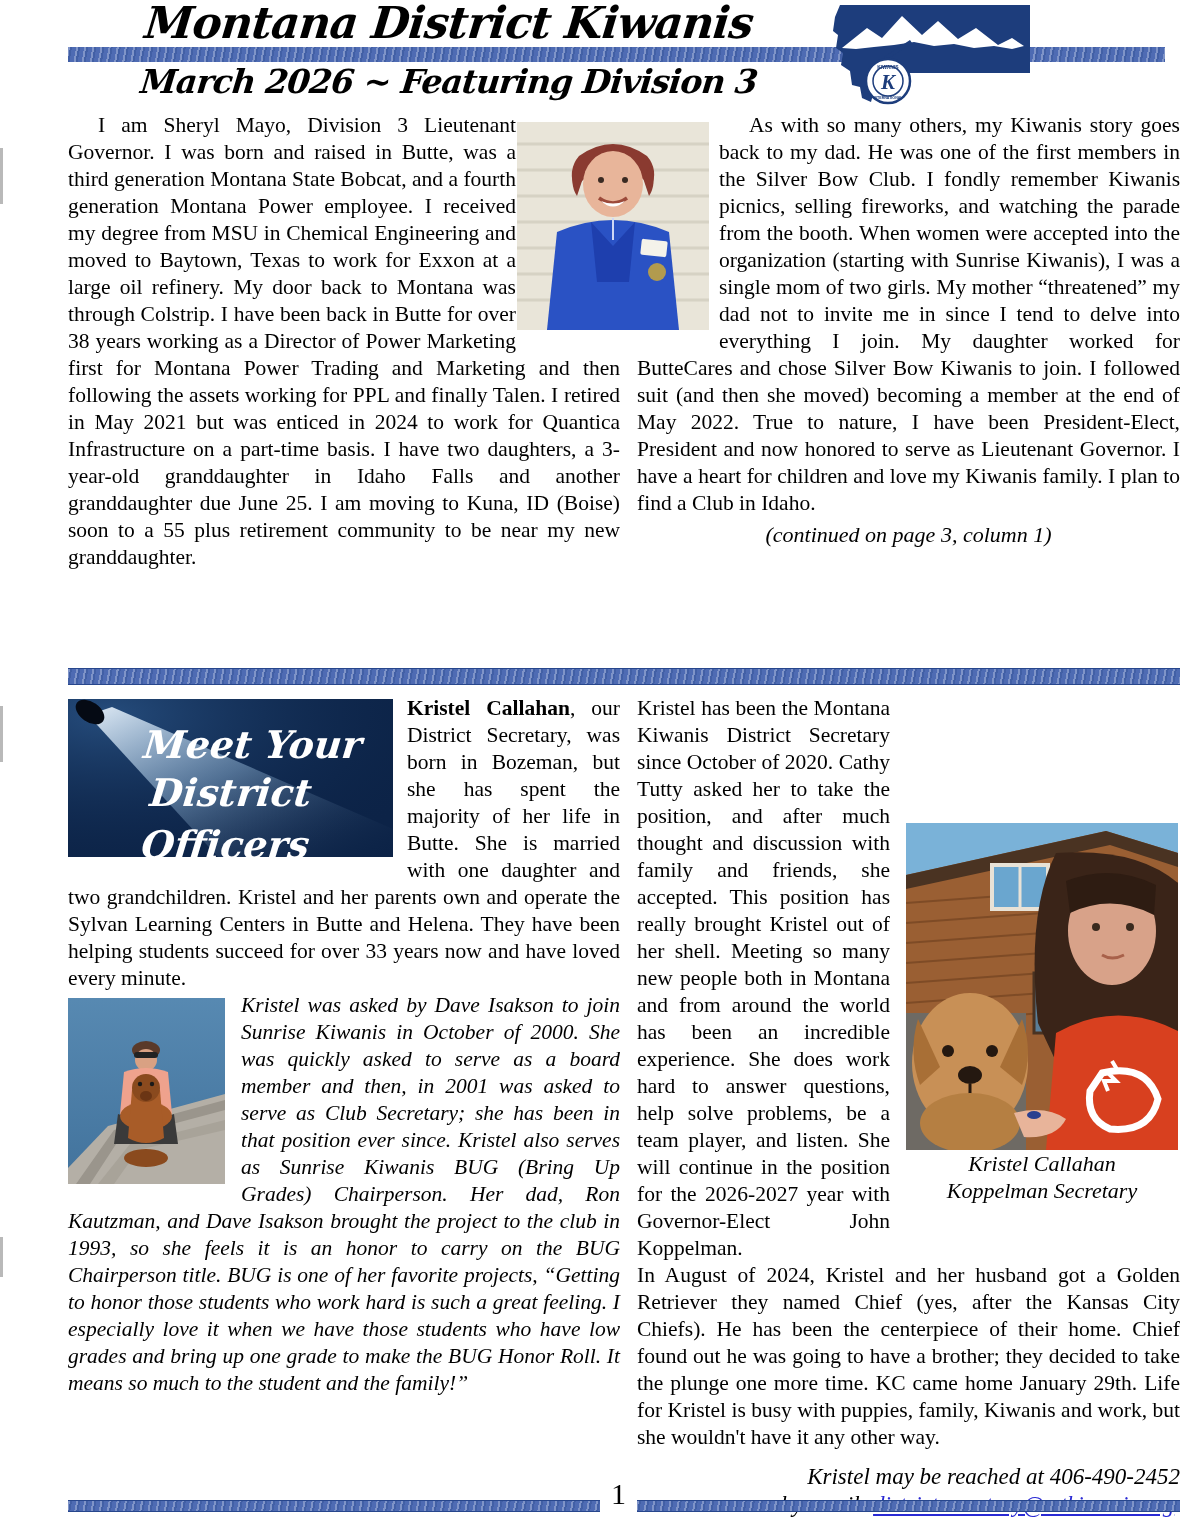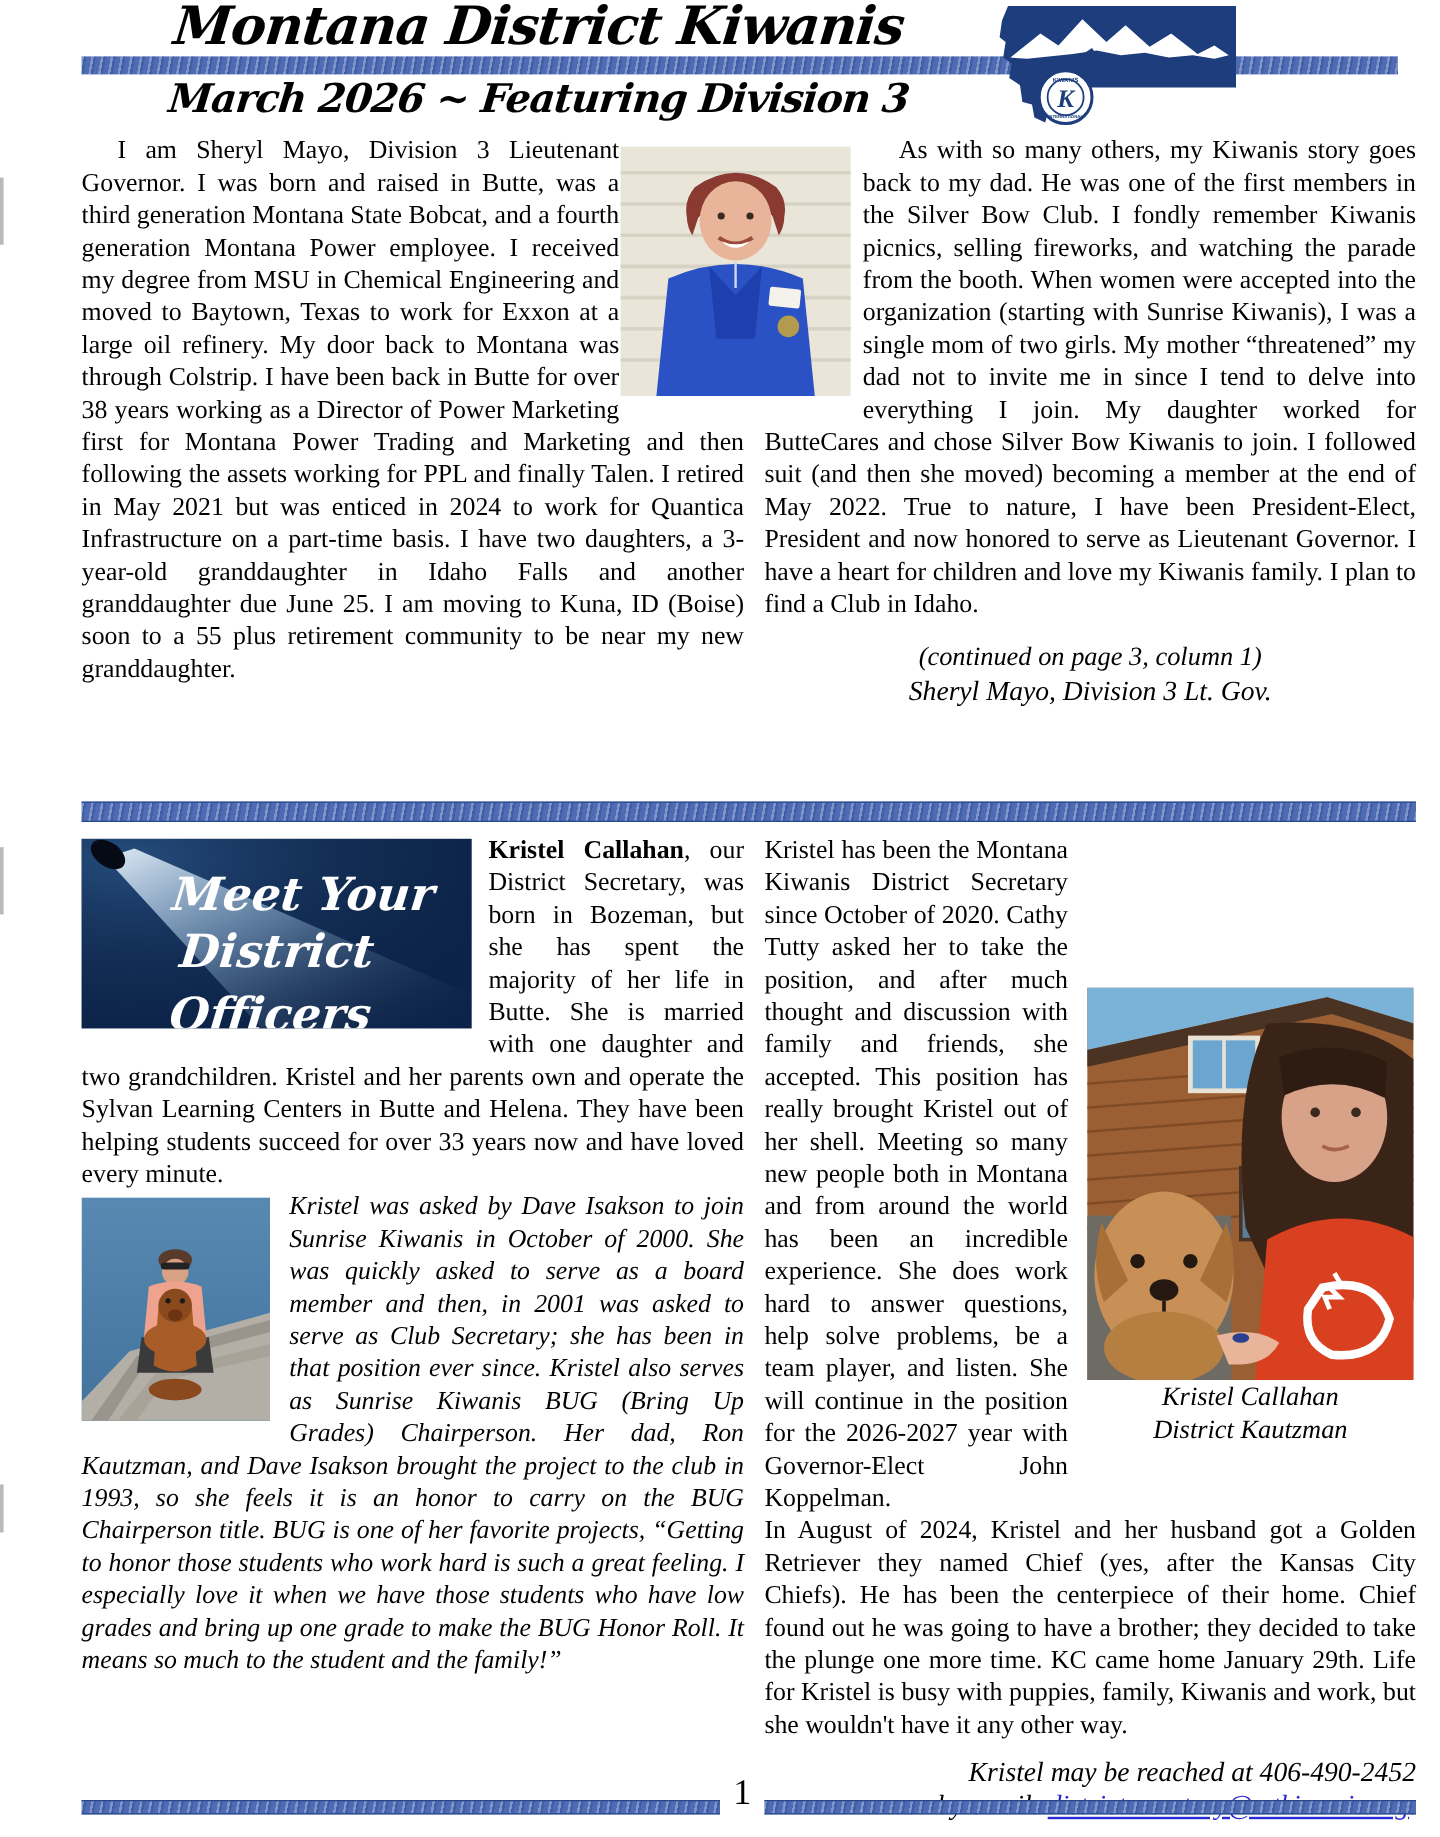--- a/index.html
+++ b/index.html
@@ -44,21 +44,21 @@
   p.body{
     margin:0;font-size:21.5px;line-height:27px;text-align:justify;
   }
   p.indent{text-indent:30px;}
   .spacer-r{float:right;width:104px;height:218px;}
   .spacer-l{float:left;width:82px;height:218px;}
   .photo-sheryl{
     position:absolute;left:517px;top:122px;width:192px;height:208px;
   }
   .cont-note{
-    margin-top:16px;text-align:center;font-style:italic;font-size:22px;line-height:28px;
+    margin-top:4px;text-align:center;font-style:italic;font-size:22px;line-height:28px;
   }
   .byline{
     text-align:center;font-style:italic;font-size:23px;line-height:29px;
   }
   
   .bar{
     background:#4e6bb3;
     background-image:repeating-linear-gradient(100deg, rgba(255,255,255,.28) 0 2px, rgba(29,61,124,.25) 2px 4px, transparent 4px 8px);
     border-top:1px solid #27468c;border-bottom:1px solid #27468c;
   }
@@ -129,21 +129,20 @@
   </div>
 
   <div class="content">
     <div class="row row1">
       <div class="col-left">
         <p class="body indent"><span class="spacer-r"></span><span>I am Sheryl Mayo, Division 3 Lieutenant Governor.  I was born and raised in Butte, was a third generation Montana State Bobcat, and a fourth generation Montana Power employee. I received my degree from MSU in Chemical Engineering and moved to Baytown, Texas to work for Exxon at a large oil refinery.  My door back to Montana was through Colstrip.  I have been back in Butte for over 38 years working as a Director of Power Marketing first for Montana Power Trading and Marketing and then following the assets working for PPL and finally Talen. I retired in May 2021 but was enticed in 2024 to work for Quantica Infrastructure on a part-time basis.  I have two daughters, a 3-year-old granddaughter in Idaho Falls and another granddaughter due June 25.  I am moving to Kuna, ID (Boise) soon to a 55 plus retirement community to be near my new granddaughter.</span></p>
       </div>
       <div class="col-right">
         <p class="body indent"><span class="spacer-l"></span><span>As with so many others, my Kiwanis story goes back to my dad.  He was one of the first members in the Silver Bow Club. I fondly remember Kiwanis picnics, selling fireworks, and watching the parade from the booth. When women were accepted into the organization (starting with Sunrise Kiwanis), I was a single mom of two girls.  My mother “threatened” my dad not to invite me in since I tend to delve into everything I join.  My daughter worked for ButteCares and chose Silver Bow Kiwanis to join.  I followed suit (and then she moved) becoming a member at the end of May 2022.  True to nature, I have been President-Elect, President and now honored to serve as Lieutenant Governor. I have a heart for children and love my Kiwanis family.  I plan to find a Club in Idaho.</span></p>
         <div class="cont-note">(continued on page 3, column 1)</div>
-        <div class="byline">Sheryl Mayo, Division 3 Lt. Gov.</div>
       </div>
     </div>
 
     <div class="bar mid-divider"></div>
 
     <div class="row">
       <div class="col-left">
         <p class="body">
           <span class="banner">
             <svg width="325" height="158" viewBox="0 0 325 158" style="position:absolute;left:0;top:0">
@@ -233,21 +232,21 @@
               <circle cx="42" cy="228" r="6" fill="#241810"></circle>
               <circle cx="86" cy="228" r="6" fill="#241810"></circle>
               <ellipse cx="64" cy="252" rx="12" ry="9" fill="#241810"></ellipse>
               <path d="M 64,261 L 64,272" stroke="#241810" stroke-width="3"></path>
               <ellipse cx="64" cy="300" rx="50" ry="30" fill="#b57f42"></ellipse>
               <path d="M 108,290 Q 140,282 160,296 Q 150,316 118,314 Z" fill="#e8b49a"></path>
               <ellipse cx="128" cy="292" rx="7" ry="4" fill="#2a3f8f"></ellipse>
             </svg>
             <span class="caption">
               <span style="display:block">Kristel Callahan</span>
-              <span style="display:block">District Kautzman</span>
+              <span style="display:block">Koppelman Secretary</span>
             </span>
           </span><span>Kristel has been the Montana Kiwanis District Secretary since October of 2020. Cathy Tutty asked her to take the position, and after much thought and discussion with family and friends, she accepted. This position has really brought Kristel out of her shell. Meeting so many new people both in Montana and from around the world has been an incredible experience. She does work hard to answer questions, help solve problems, be a team player, and listen.  She will continue in the position for the 2026-2027 year with Governor-Elect John Koppelman.</span>
         </p>
         <p class="body p2-right"><span>In August of 2024, Kristel and her husband got a Golden Retriever they named Chief (yes, after the Kansas City Chiefs). He has been the centerpiece of their home. Chief found out he was going to have a brother; they decided to take the plunge one more time. KC came home January 29th. Life for Kristel is busy with puppies, family, Kiwanis and work, but she wouldn't have it any other way.</span></p>
         <div class="contact">
           <span style="display:block">Kristel may be reached at 406-490-2452</span>
           <span>or by email:  </span><a href="#" class="email">districtsecretary@mtkiwanis.org</a><span>.</span>
         </div>
       </div>
     </div>

